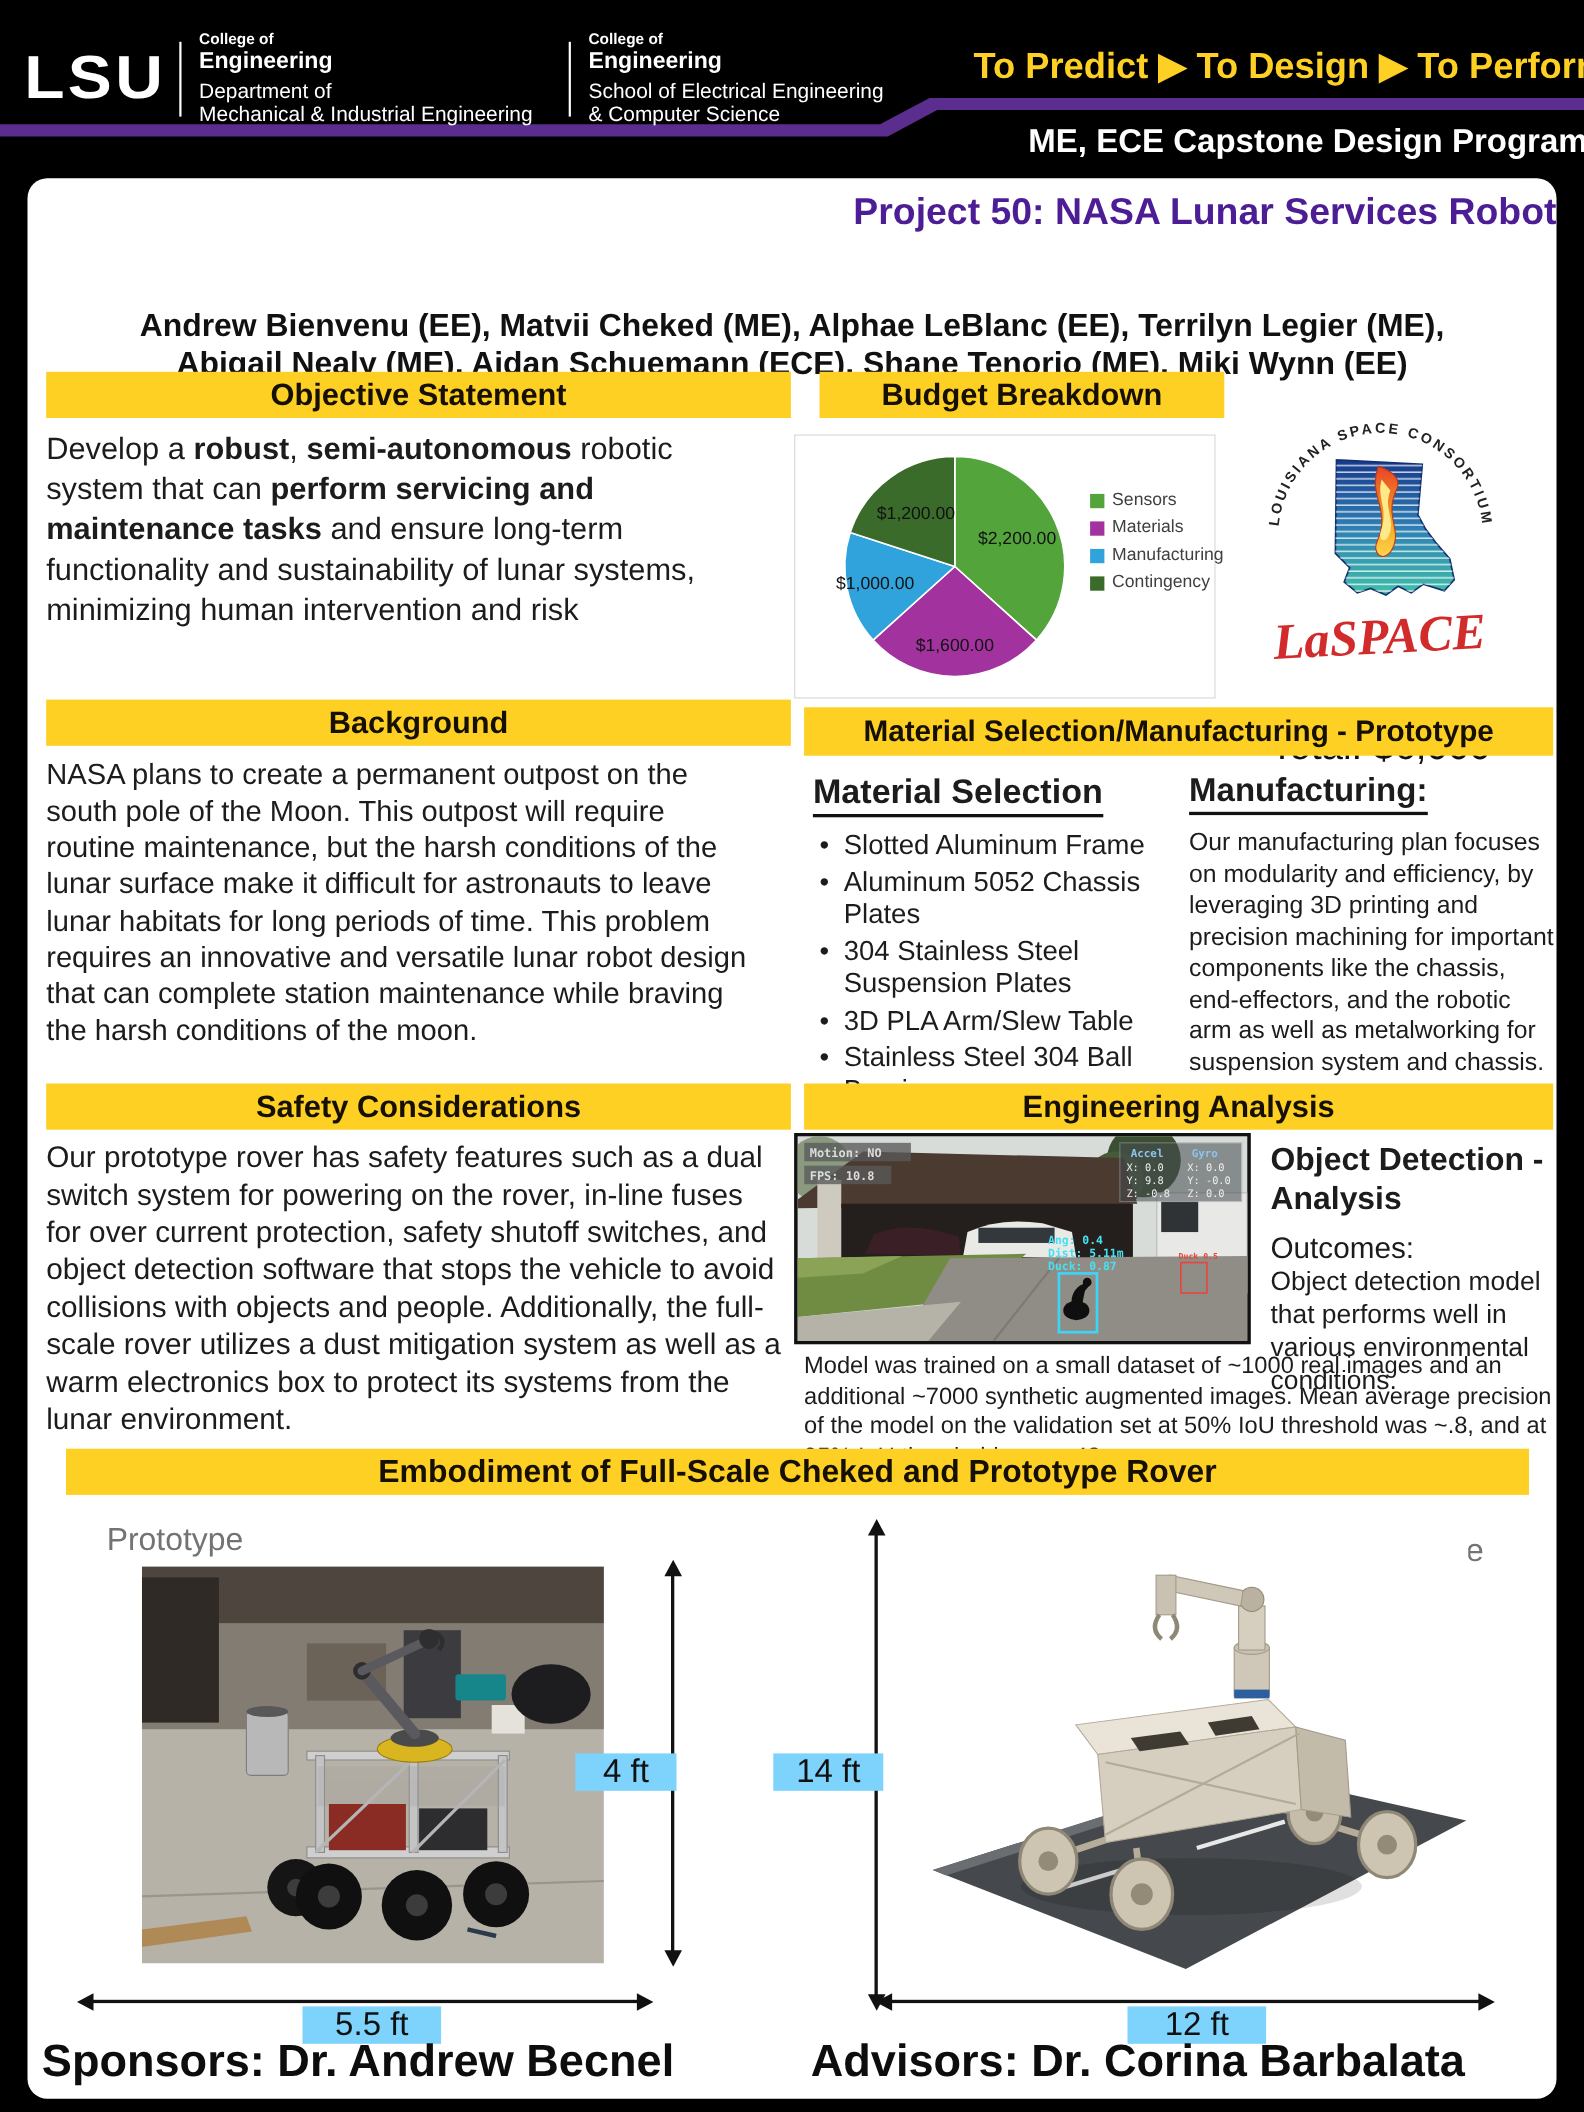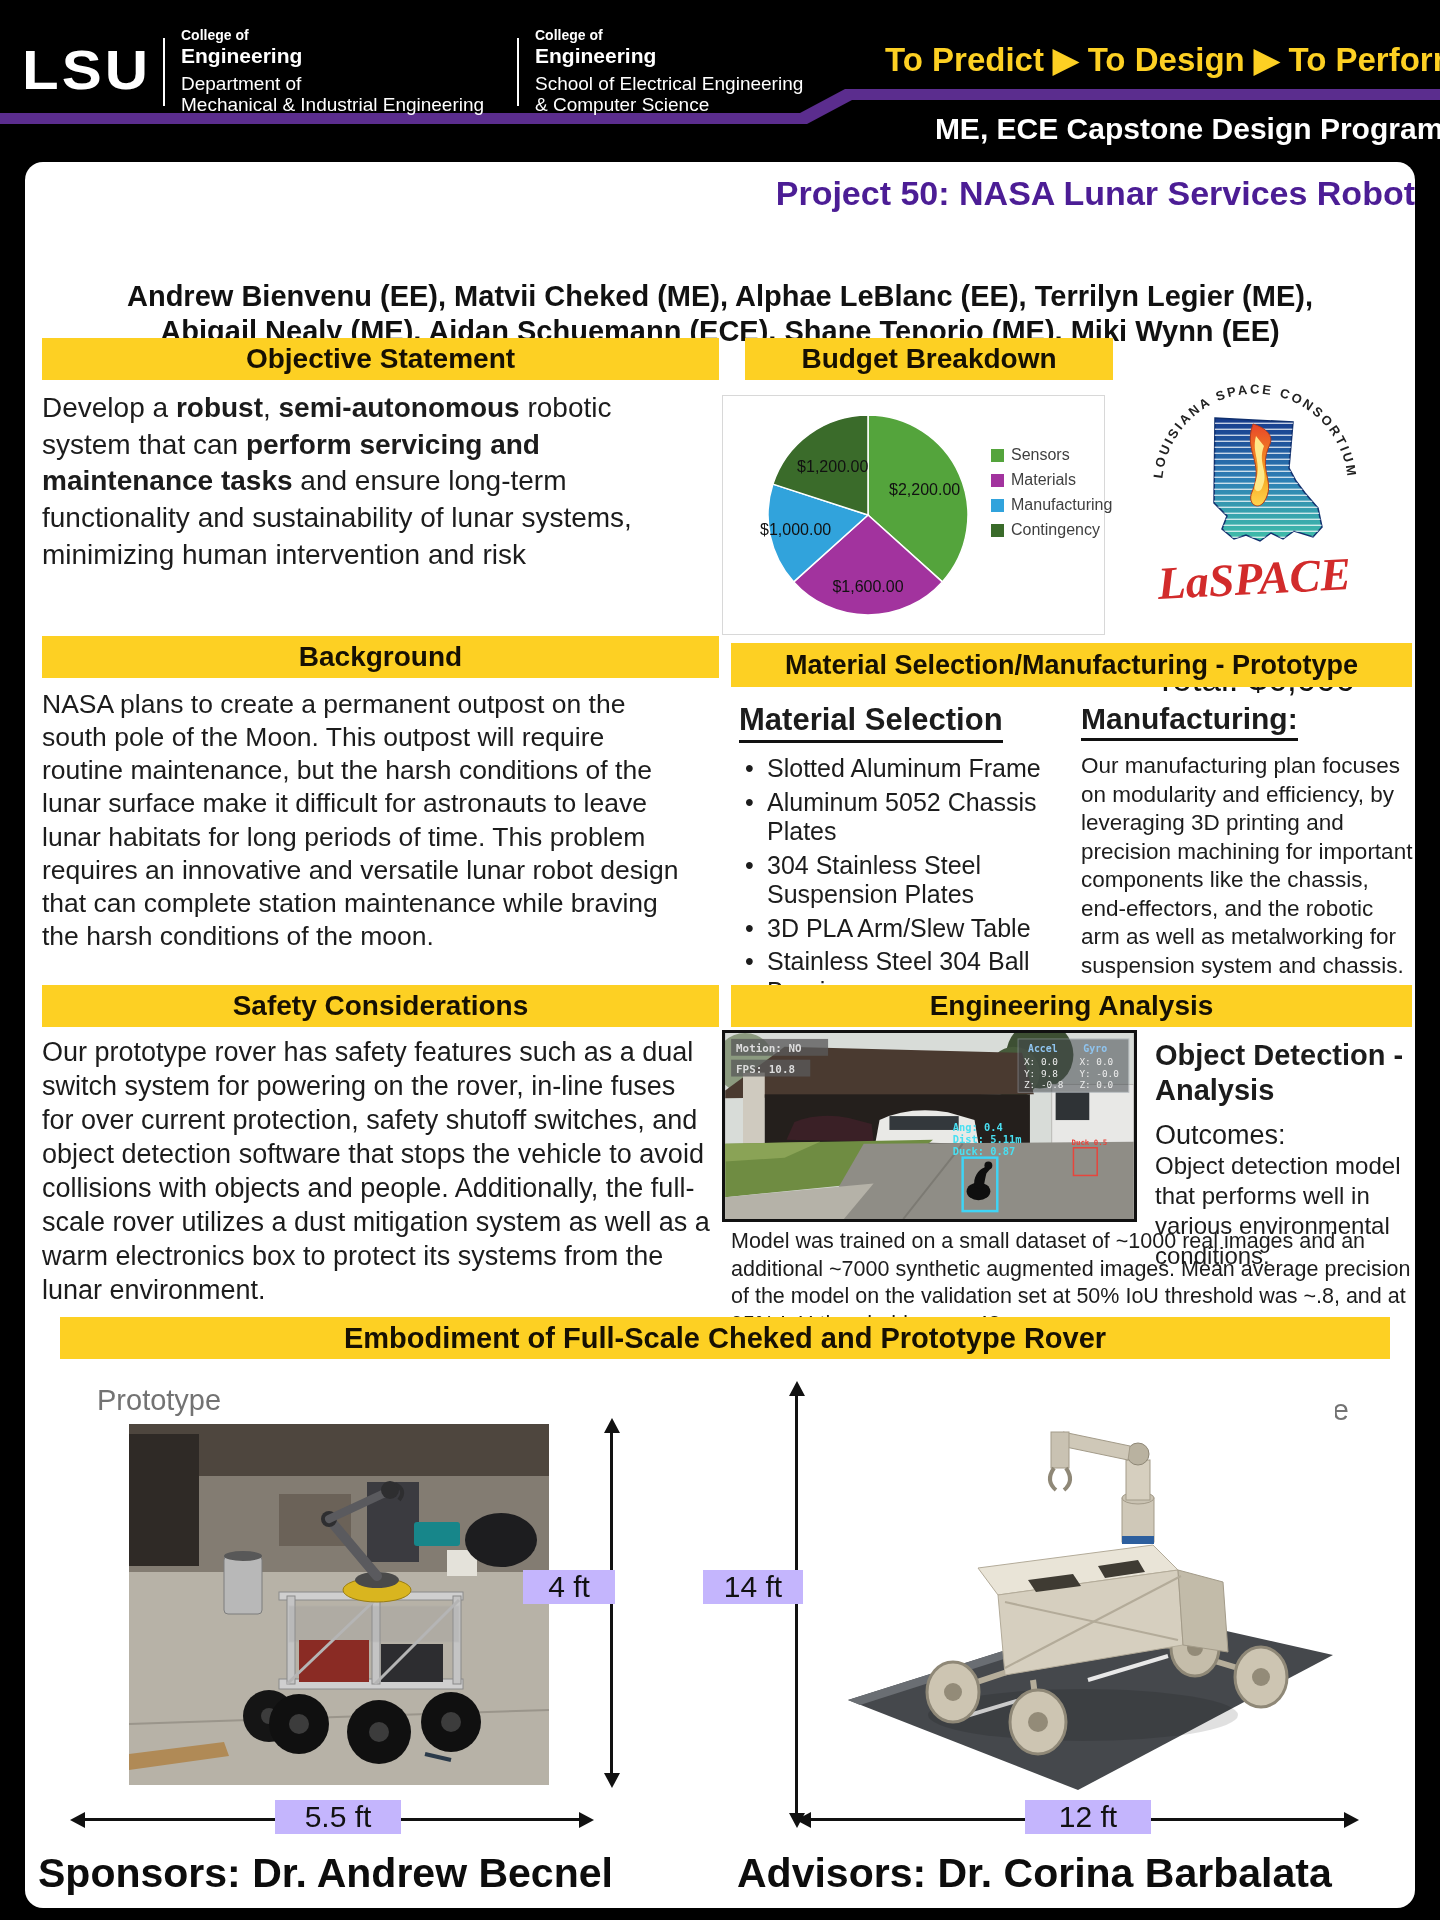--- a/index.html
+++ b/index.html
@@ -40,21 +40,21 @@
   .photo{position:absolute;left:697px;top:868px;width:409px;height:186px;border:3px solid #111;background:#888;}
   
   .dim-v{position:absolute;width:0;border-left:3px solid #111;}
   .dim-v::before,.dim-v::after{content:"";position:absolute;left:-9px;border:8px solid transparent;}
   .dim-v::before{top:-14px;border-bottom:15px solid #111;}
   .dim-v::after{bottom:-14px;border-top:15px solid #111;}
   .dim-h{position:absolute;height:0;border-top:3px solid #111;}
   .dim-h::before,.dim-h::after{content:"";position:absolute;top:-9px;border:8px solid transparent;}
   .dim-h::before{left:-14px;border-right:15px solid #111;}
   .dim-h::after{right:-14px;border-left:15px solid #111;}
-  .dimlabel{position:absolute;font-size:30px;color:#111;background:#c4b5fd;padding:0 8px;text-align:center;}
+  .dimlabel{position:absolute;font-size:30px;color:#111;background:#7dd3fc;padding:0 8px;text-align:center;margin-top:24px;}
   .figlabel{position:absolute;font-size:29px;color:#737373;}
   .footer{position:absolute;top:1688px;font-size:41px;font-weight:700;color:#0d0d0d;}
 </style>
 </head>
 <body>
 
 <div class="poster">
 
   <div class="hdr">
     <svg class="stripe" width="1440" height="140">

